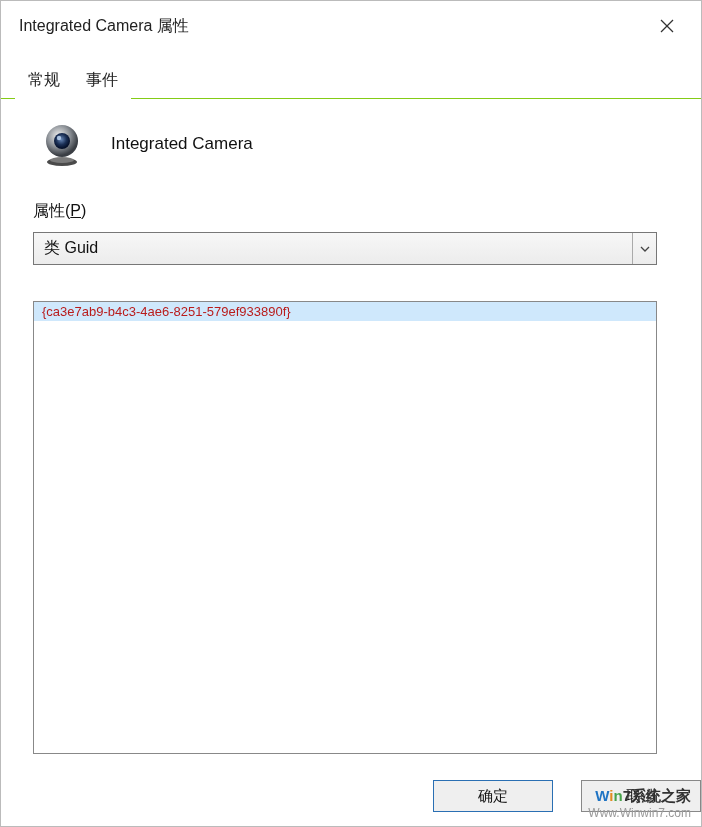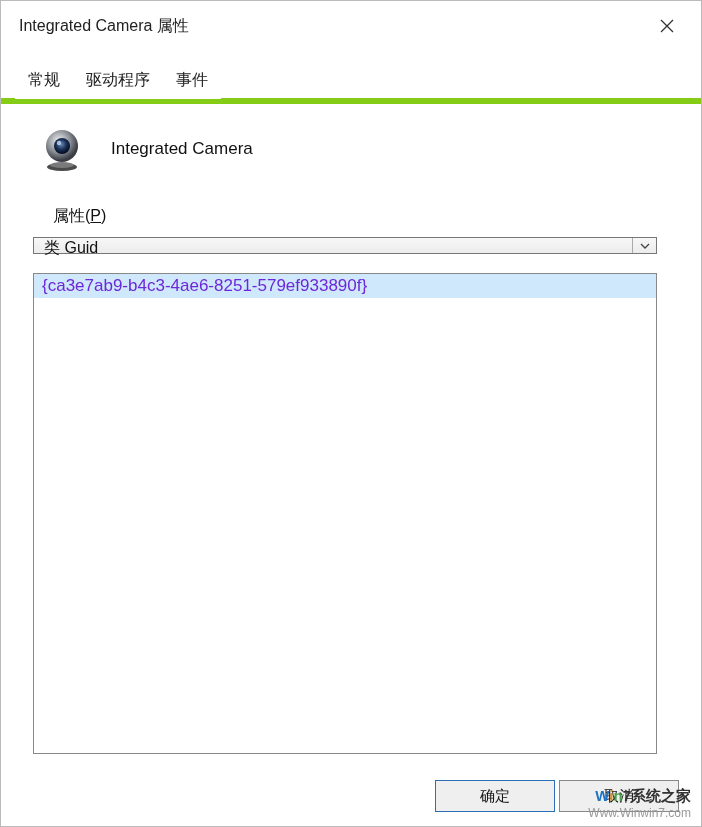--- a/index.html
+++ b/index.html
@@ -34,21 +34,21 @@
   display: flex;
   align-items: center;
   justify-content: center;
   color: #444;
   cursor: pointer;
 }
 .close-btn svg { width: 14px; height: 14px; }
 .tabs {
   display: flex;
   padding: 0 14px;
-  border-bottom: 6px solid #84cc16;
+  border-bottom: 1px solid #84cc16;
   margin-top: 18px;
 }
 .tab {
   padding: 7px 12px 8px 12px;
   font-size: 16px;
   color: #222;
   cursor: pointer;
   border: 1px solid transparent;
   border-bottom: none;
   position: relative;
@@ -79,34 +79,34 @@
 }
 .camera-icon svg { width: 46px; height: 46px; }
 .device-name {
   font-size: 17px;
   color: #111;
 }
 .field-label {
   font-size: 16px;
   color: #111;
   margin-bottom: 10px;
-  margin-left: 20px;
 }
 .field-label .ul { text-decoration: underline; }
 .dropdown {
-  height: 17px;
+  height: 33px;
   border: 1px solid #777;
   background: linear-gradient(#f7f7f7, #ececec);
   display: flex;
+  align-items: center;
   padding: 0 10px;
   font-size: 16px;
   color: #111;
   position: relative;
   cursor: pointer;
-  margin-bottom: 19px;
+  margin-bottom: 36px;
 }
 .dropdown-arrow {
   position: absolute;
   right: 0;
   top: 0;
   bottom: 0;
   width: 24px;
   border-left: 1px solid #aaa;
   display: flex;
   align-items: center;
@@ -115,28 +115,28 @@
 .dropdown-arrow svg { width: 10px; height: 6px; }
 .value-box {
   flex: 1;
   border: 1px solid #888;
   background: #fff;
   overflow: auto;
 }
 .value-item {
   background: #cfe8fc;
   padding: 2px 8px;
-  font-size: 17px;
-  color: #6d28d9;
+  font-size: 13px;
+  color: #b91c1c;
 }
 .button-row {
   display: flex;
   justify-content: flex-end;
-  gap: 4px;
-  padding: 14px 22px 14px 16px;
+  gap: 28px;
+  padding: 14px 0 14px 16px;
   position: relative;
 }
 .btn {
   min-width: 120px;
   height: 32px;
   border: 1px solid #888;
   background: #efefef;
   font-size: 15px;
   color: #111;
   cursor: pointer;
@@ -173,21 +173,20 @@
     <div class="close-btn">
       <svg viewBox="0 0 14 14">
         <line x1="1" y1="1" x2="13" y2="13" stroke="#333" stroke-width="1.2"></line>
         <line x1="13" y1="1" x2="1" y2="13" stroke="#333" stroke-width="1.2"></line>
       </svg>
     </div>
   </div>
 
   <div class="tabs">
     <div class="tab">常规</div>
-    <div class="tab">驱动程序</div>
     <div class="tab">事件</div>
   </div>
 
   <div class="content">
     <div class="device-header">
       <div class="camera-icon">
         <svg viewBox="0 0 46 46">
           <defs>
             <radialGradient id="ball" cx="40%" cy="35%" r="60%">
               <stop offset="0%" stop-color="#f5f5f5"></stop>

